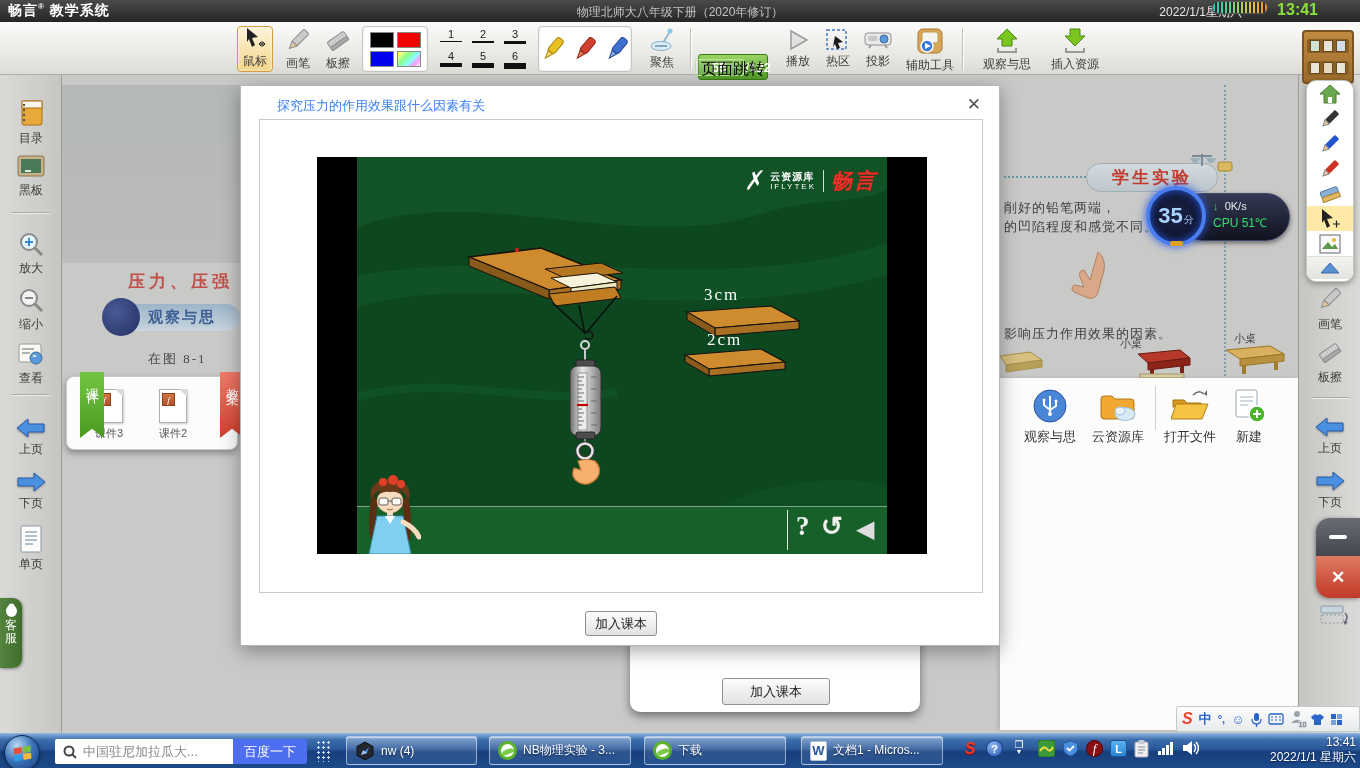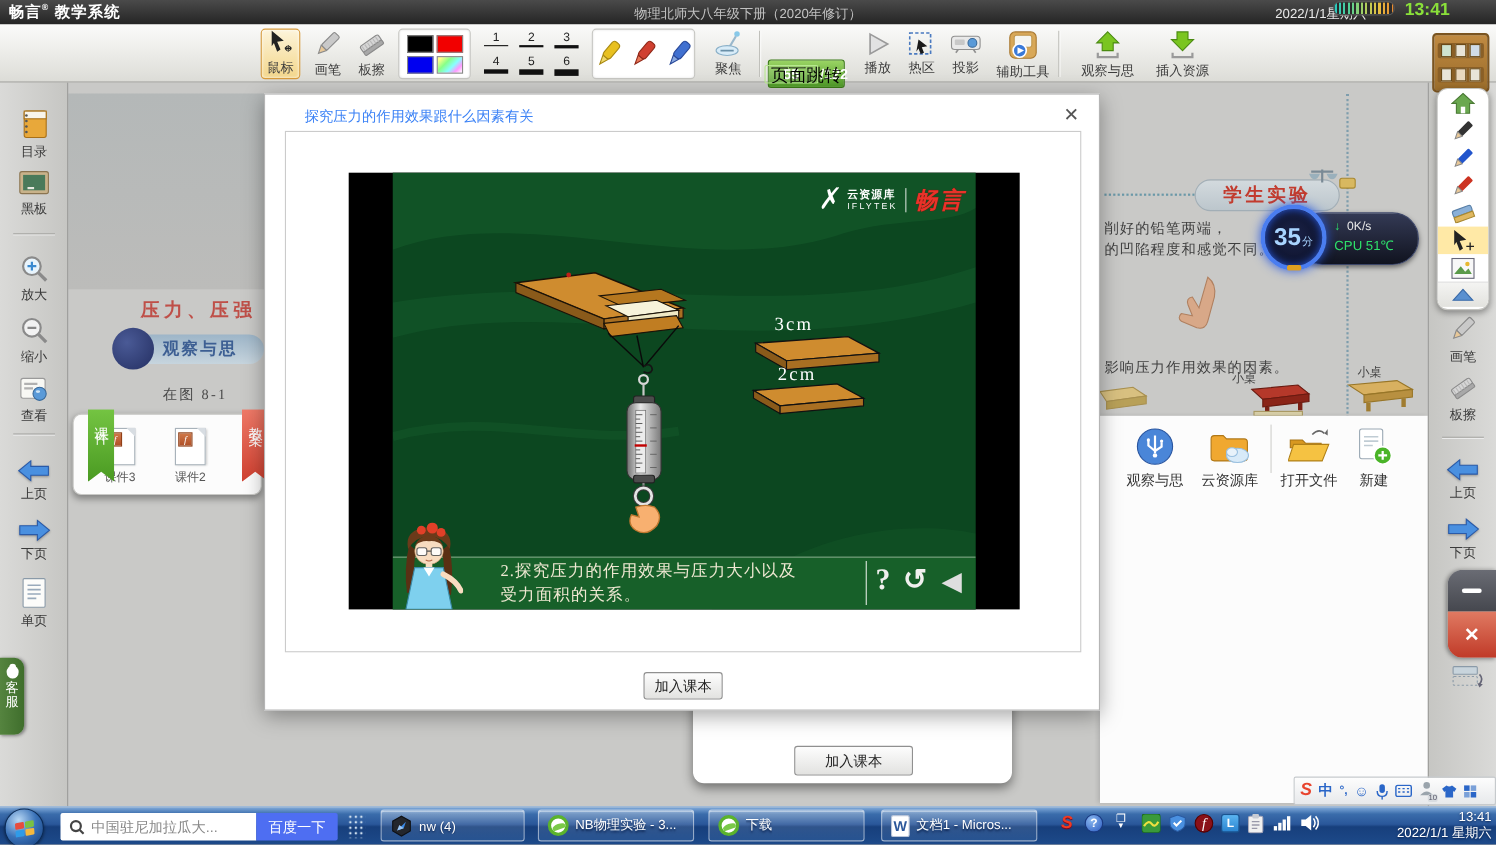--- a/index.html
+++ b/index.html
@@ -579,24 +579,20 @@
             <path d="M18,21 Q22,12 31,12 Q40,12 44,21 Q38,16 31,17 Q24,16 18,21 Z" fill="#6b3a1a"></path>
             <rect x="20" y="23" width="9" height="7" rx="2" fill="#fff" opacity=".9" stroke="#555"></rect>
             <rect x="33" y="23" width="9" height="7" rx="2" fill="#fff" opacity=".9" stroke="#555"></rect>
             <line x1="29" y1="26" x2="33" y2="26" stroke="#555"></line>
             <path d="M28,34 Q31,36 34,34" stroke="#b06040" fill="none"></path>
             <rect x="28" y="37" width="6" height="5" fill="#f8dcc0"></rect>
             <path d="M18,41 L44,41 L52,79 L10,79 Z" fill="#7ed0ee" stroke="#3a8aa8"></path>
             <path d="M26,41 L31,49 L36,41 Z" fill="#fff"></path>
             <path d="M44,47 Q56,53 60,62" stroke="#f8dcc0" stroke-width="5" fill="none" stroke-linecap="round"></path>
           </svg>
-          <div id="caption-text">
-            <div>2.探究压力的作用效果与压力大小以及</div>
-            <div>受力面积的关系。</div>
-          </div>
           <div id="cap-sep"></div>
           <div class="fctl" style="left:439px;top:356px;font-size:27px;font-weight:bold;font-family:'Liberation Serif',serif">?</div>
           <div class="fctl" style="left:464px;top:356px;font-size:26px;font-weight:bold">↺</div>
           <div class="fctl" style="left:499px;top:360px;font-size:24px;color:#dedede">◀</div>
 
         </div>
       </div>
     </div>
     <div class="gbtn" id="dlg-add">加入课本</div>
   </div>

